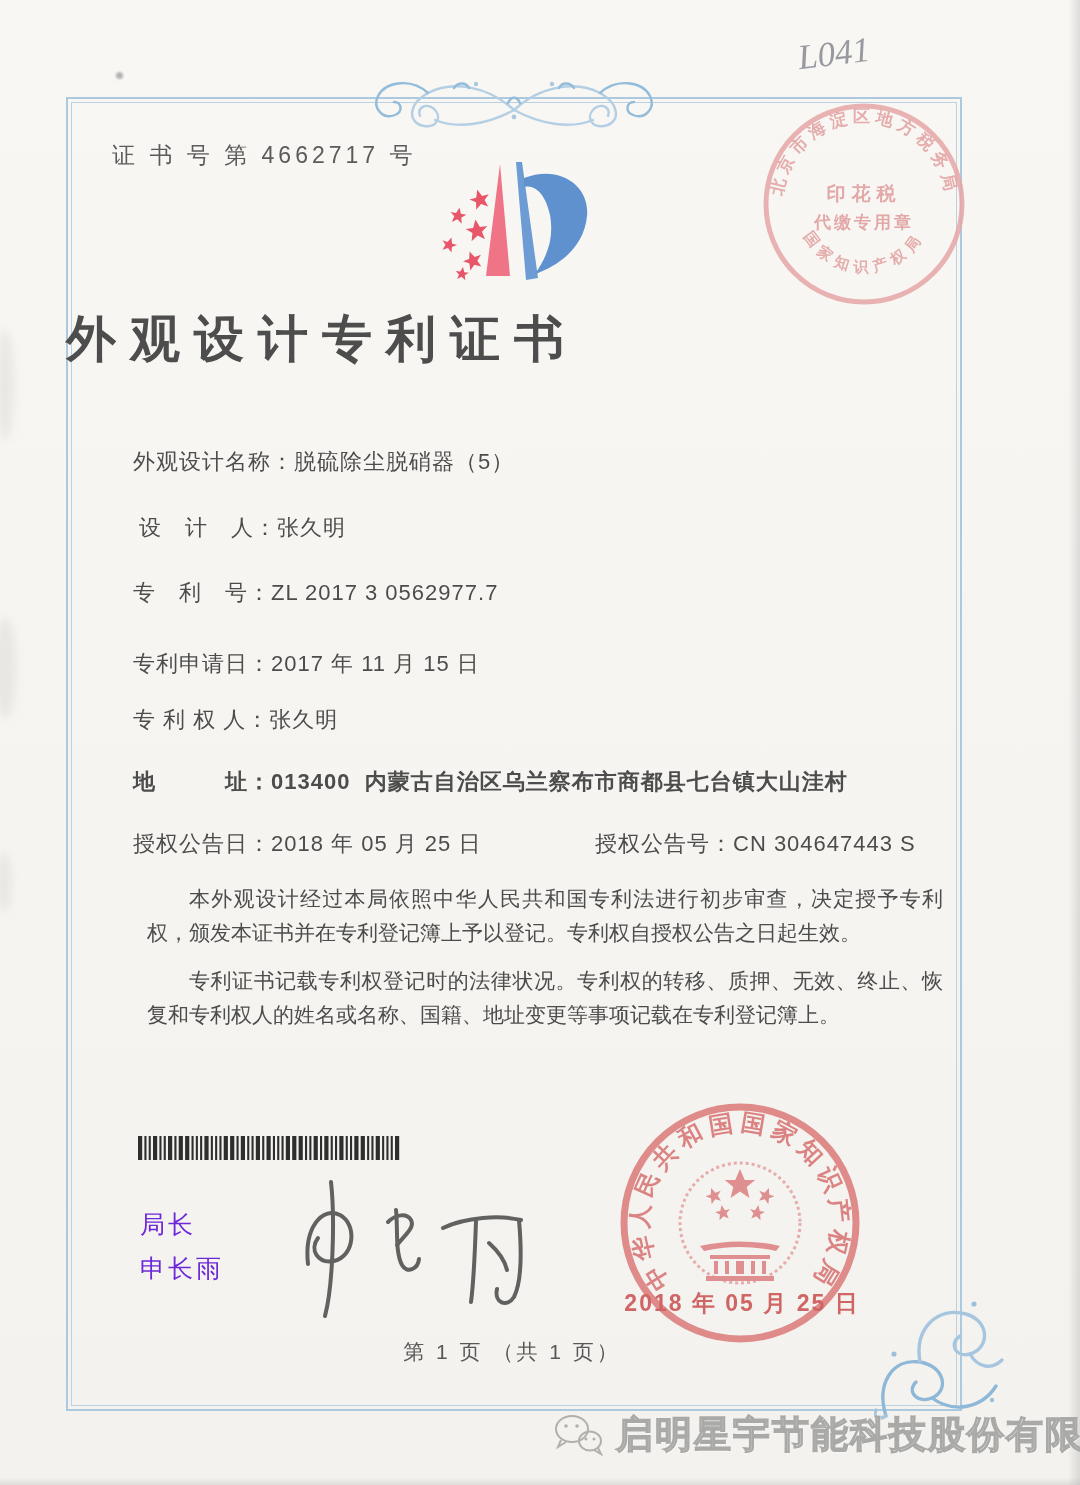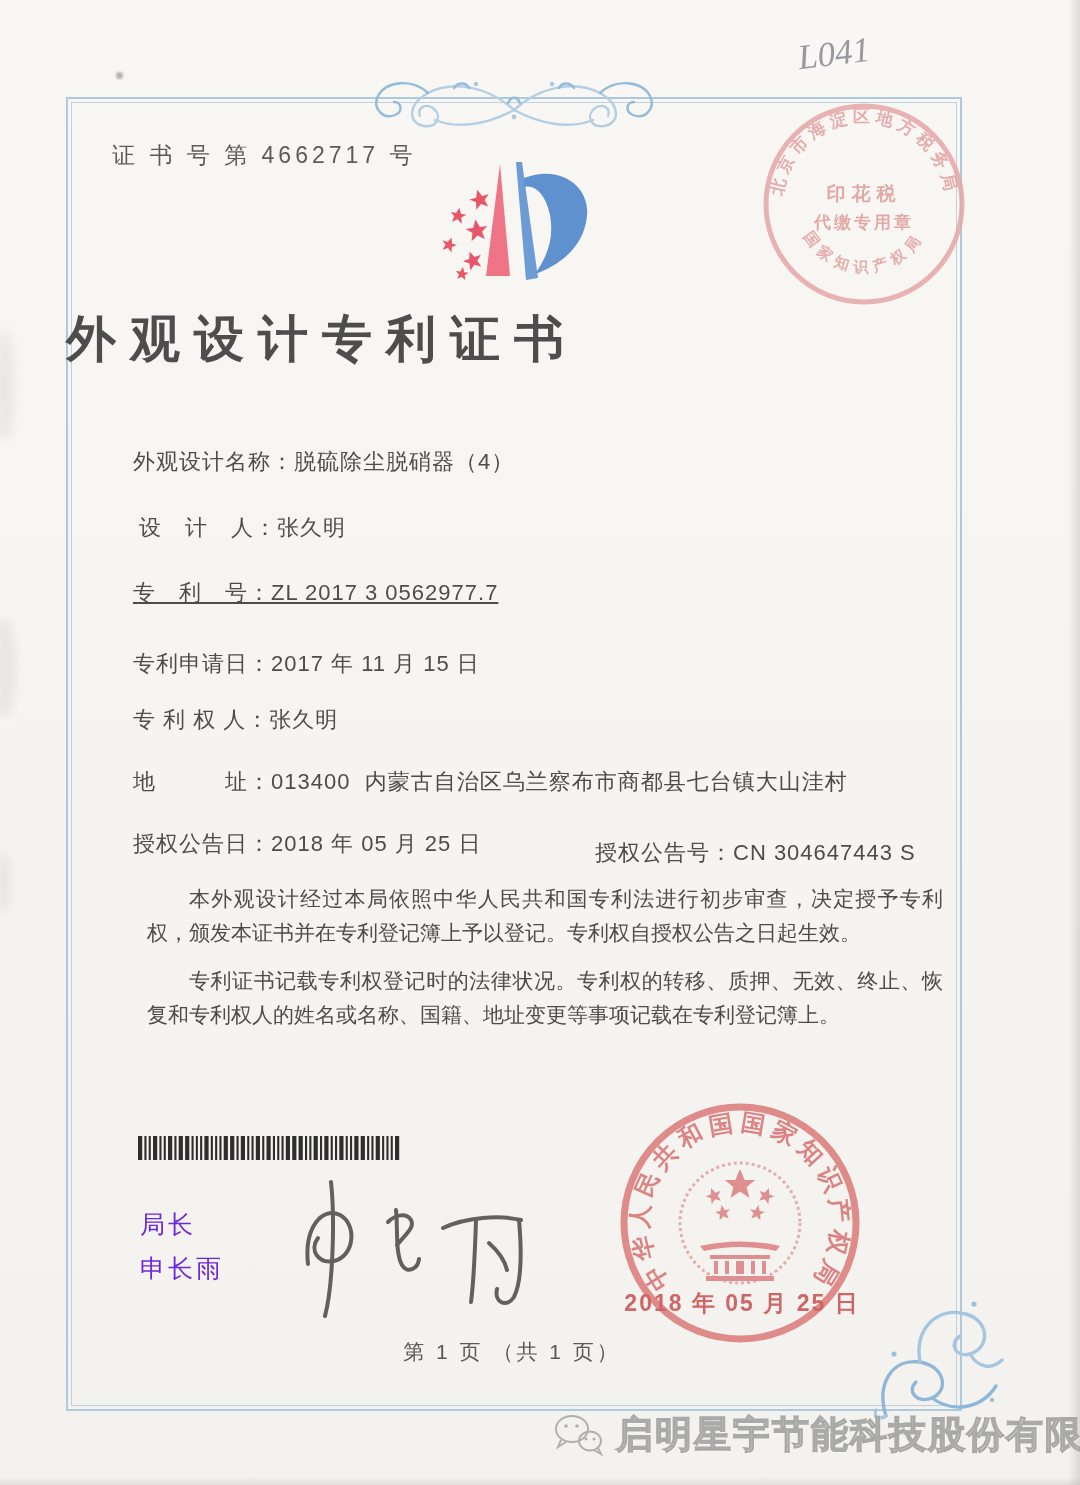--- a/index.html
+++ b/index.html
@@ -119,29 +119,29 @@
       <use href="#star5" transform="translate(41,77) scale(1.15) rotate(-8)"></use>
       <use href="#star5" transform="translate(13,91) scale(0.8) rotate(18)"></use>
       <use href="#star5" transform="translate(37,107) scale(1.0) rotate(-20)"></use>
       <use href="#star5" transform="translate(26,120) scale(0.7) rotate(8)"></use>
     </g>
   </svg>
 </div>
 
 <div class="abs title">外观设计专利证书</div>
 
-<div class="abs field" style="top:447px;"><span>外观设计名称：</span><span>脱硫除尘脱硝器（4）</span></div>
+<div class="abs field" style="top:447px;"><span>外观设计名称：</span><span>脱硫除尘脱硝器（5）</span></div>
 <div class="abs field" style="top:513px;margin-left:6px;"><span>设　计　人：</span><span>张久明</span></div>
-<div class="abs field" style="top:578px;text-decoration:underline;"><span>专　利　号：</span><span>ZL 2017 3 0562977.7</span></div>
+<div class="abs field" style="top:578px;"><span>专　利　号：</span><span>ZL 2017 3 0562977.7</span></div>
 <div class="abs field" style="top:649px;"><span>专利申请日：</span><span>2017 年 11 月 15 日</span></div>
 <div class="abs field" style="top:705px;"><span>专 利 权 人：</span><span>张久明</span></div>
-<div class="abs field" style="top:767px;"><span>地　　　址：</span><span>013400  内蒙古自治区乌兰察布市商都县七台镇大山洼村</span></div>
+<div class="abs field" style="top:767px;font-weight:bold;"><span>地　　　址：</span><span>013400  内蒙古自治区乌兰察布市商都县七台镇大山洼村</span></div>
 
 <div class="abs field" style="top:829px;"><span>授权公告日：</span><span>2018 年 05 月 25 日</span></div>
-<div class="abs grant-right" style="top:829px;margin-top:9px;"><span>授权公告号：</span><span>CN 304647443 S</span></div>
+<div class="abs grant-right" style="top:829px;"><span>授权公告号：</span><span>CN 304647443 S</span></div>
 
 <div class="abs paras">
   <p>本外观设计经过本局依照中华人民共和国专利法进行初步审查，决定授予专利权，颁发本证书并在专利登记簿上予以登记。专利权自授权公告之日起生效。</p>
   <p>专利证书记载专利权登记时的法律状况。专利权的转移、质押、无效、终止、恢复和专利权人的姓名或名称、国籍、地址变更等事项记载在专利登记簿上。</p>
 </div>
 
 <div class="abs" style="left:138px;top:1136px;">
   <svg width="265" height="24" viewBox="0 0 265 24">
       <g id="bcg" fill="#2e2e2e">
         <rect x="0" y="0" width="4.2" height="24"></rect>

